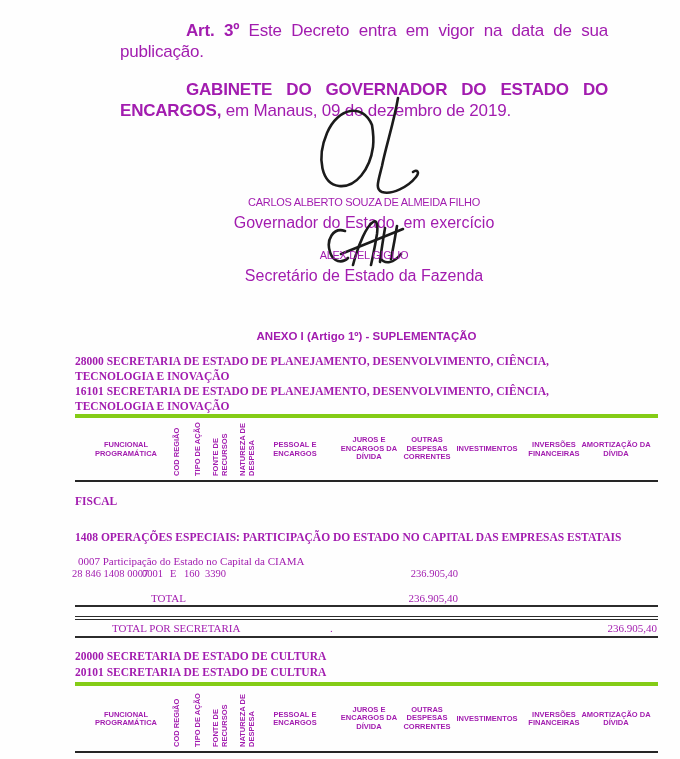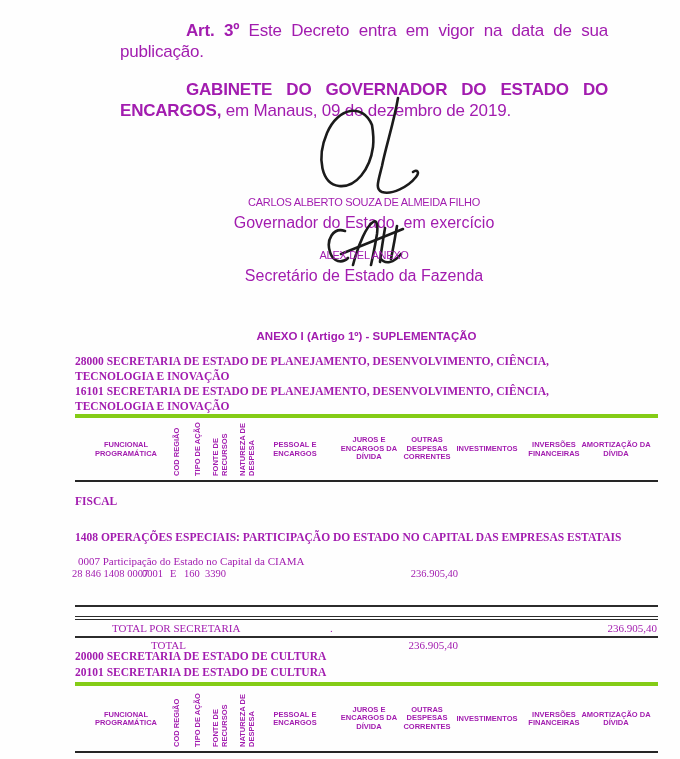--- a/index.html
+++ b/index.html
@@ -79,21 +79,21 @@
   <svg class="sig" style="left:323px; top:218px;" width="88" height="52" viewBox="0 0 88 52">
     <path d="M22,13 C10,9 3,22 7,34 C10,44 19,46 25,40"></path>
     <path d="M30,47 C36,24 44,8 50,4 C54,1 55,8 54,16 C52,28 50,38 48,47"></path>
     <path d="M18,36 L80,11"></path>
     <path d="M62,10 C60,22 58,34 57,44"></path>
     <path d="M74,8 C72,20 70,31 68,41"></path>
     <path d="M57,40 C62,47 71,45 78,36"></path>
   </svg>
 
   <div class="center-block" style="top:246px;">
-    <div class="name">ALEX DEL ANEXO</div>
+    <div class="name">ALEX DEL GIGLIO</div>
     <div class="role">Secretário de Estado da Fazenda</div>
   </div>
 
   <div class="annex-title" style="top:330px;">ANEXO I (Artigo 1º) - SUPLEMENTAÇÃO</div>
 
   <div class="org" style="top:354px;">
     <div>28000 SECRETARIA DE ESTADO DE PLANEJAMENTO, DESENVOLVIMENTO, CIÊNCIA, TECNOLOGIA E INOVAÇÃO</div>
     <div>16101 SECRETARIA DE ESTADO DE PLANEJAMENTO, DESENVOLVIMENTO, CIÊNCIA, TECNOLOGIA E INOVAÇÃO</div>
   </div>
 
@@ -119,21 +119,21 @@
 
   <div class="trow" style="left:0; top:568px; width:680px; height:14px; font-size:10.5px;padding-left:40px;">
     <span style="left:72px;">28 846 1408 0007</span>
     <span style="left:142px;">0001</span>
     <span style="left:170px;">E</span>
     <span style="left:184px;">160</span>
     <span style="left:205px;">3390</span>
     <span class="num" style="left:400px;">236.905,40</span>
   </div>
 
-  <div class="trow" style="left:0; top:592px; width:680px; height:14px; font-size:11px;margin-top:47px;">
+  <div class="trow" style="left:0; top:592px; width:680px; height:14px; font-size:11px;">
     <span style="left:151px;">TOTAL</span>
     <span class="num" style="left:400px;">236.905,40</span>
   </div>
   <div class="rule" style="top:605px; height:1.5px;"></div>
 
   <div class="rule" style="top:616px; height:1px;"></div>
   <div class="rule" style="top:619px; height:1px;"></div>
   <div class="trow" style="left:0; top:622px; width:680px; height:14px; font-size:11px;">
     <span style="left:112px;">TOTAL POR SECRETARIA</span>
     <span style="left:330px;">.</span>

